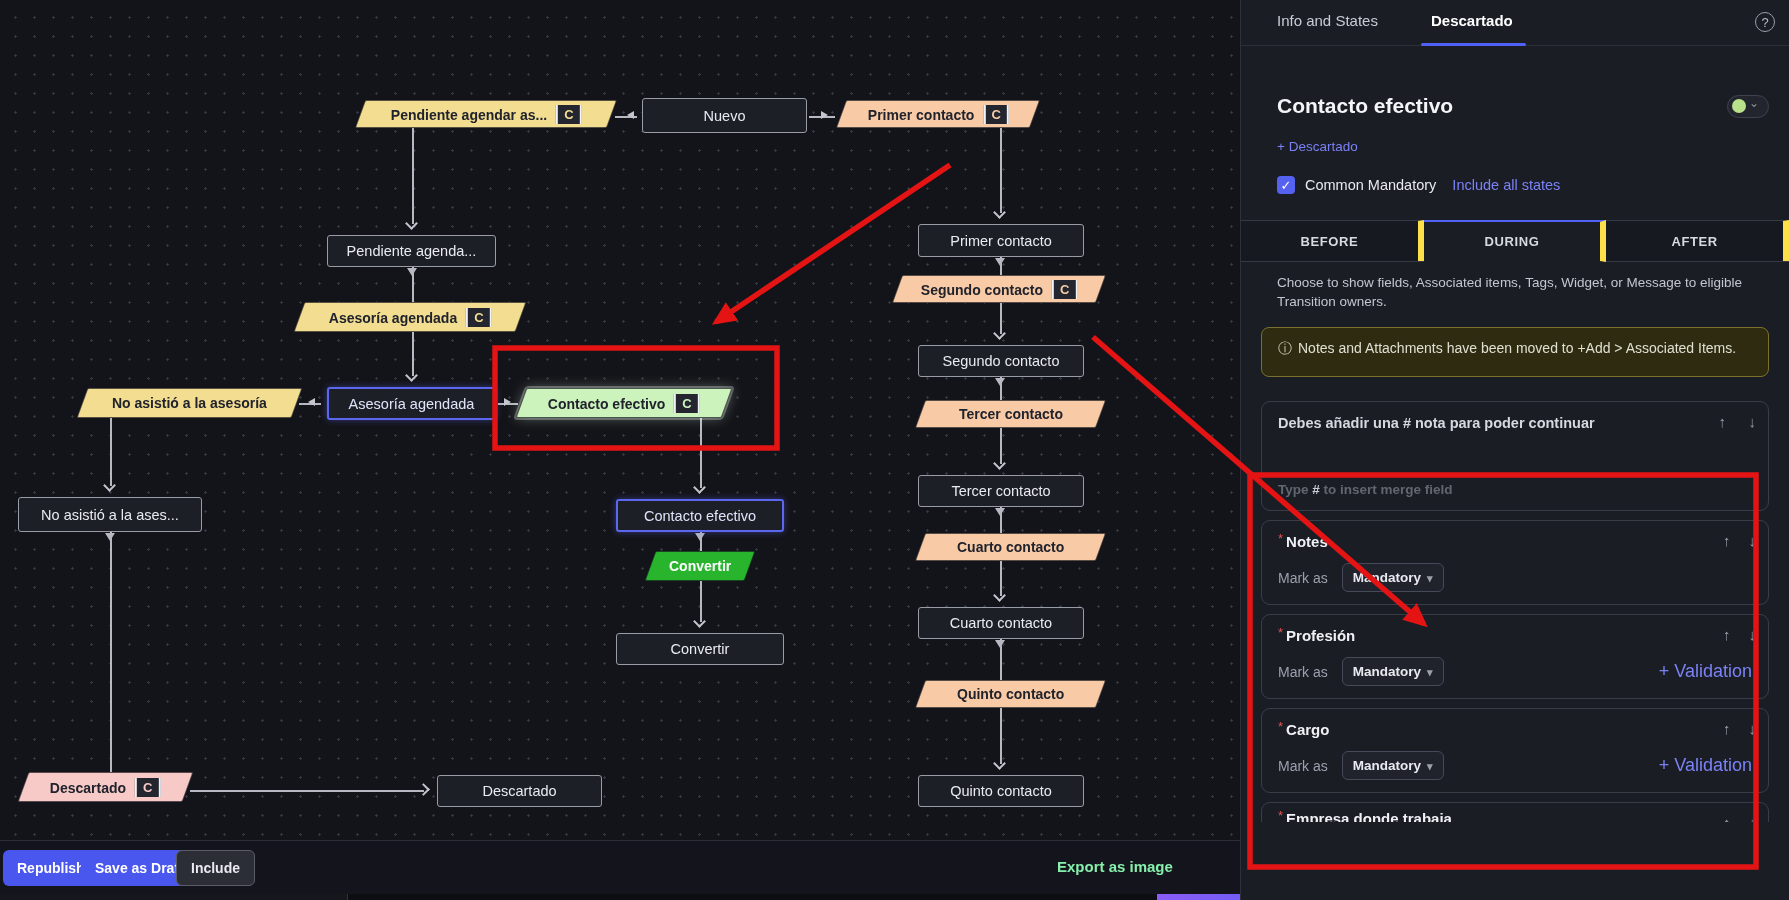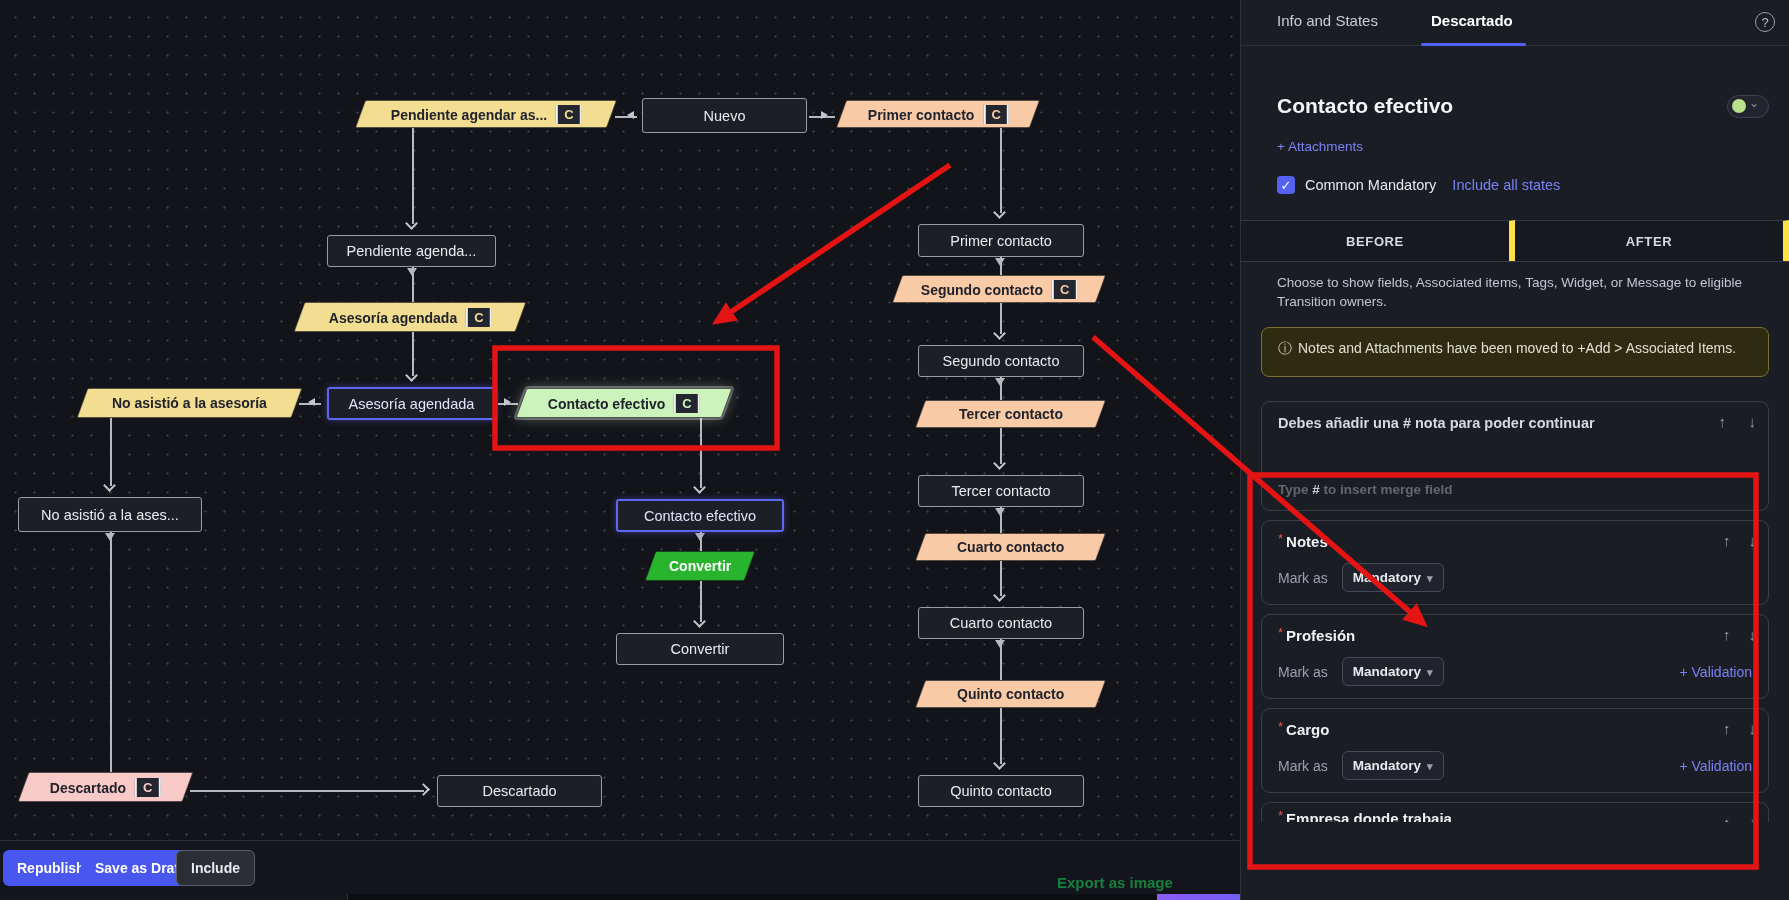--- a/index.html
+++ b/index.html
@@ -53,21 +53,21 @@
   #footerbar { position:absolute; left:0; top:840px; width:1240px; height:54px;
     background:#14151c; border-top:1px solid #2b2e37; }
   .btn { position:absolute; top:9px; height:36px; border-radius:6px; border:none;
     font-family:"Liberation Sans",sans-serif; font-size:14px; font-weight:bold;
     color:#fff; cursor:pointer; padding:0 14px; }
   .btn.blue { background:#4a57ee; }
   .btn.dark { background:#2c2e36; border:1px solid #5a5d66; color:#e8eaf0; }
   #btn-republish { left:3px; }
   #btn-savedraft { left:81px; }
   #btn-cancel    { left:176px; }
-  #export-link { position:absolute; left:1057px; top:33px; color:#15803d;
+  #export-link { position:absolute; left:1057px; top:17px; color:#86efac;
     font-size:15px; font-weight:bold; cursor:pointer; text-decoration:none; }
 
   
   #bottomstrip { position:absolute; left:0; top:894px; width:1789px; height:6px;
     background:#0d0e12; }
   #strip-left { position:absolute; left:0; top:0; width:348px; height:6px;
     background:#16171d; border-right:1px solid #30333c; }
   #strip-purple { position:absolute; left:1157px; top:0; width:210px; height:6px;
     background:linear-gradient(90deg,#8b5cf6,#4f5ef0); }
   .strip-seg { position:absolute; top:0; width:84px; height:6px; background:#1b1d24;
@@ -139,21 +139,21 @@
   .fcard { margin-top:9px; padding:12px 16px; }
   .fhead { display:flex; align-items:flex-start; }
   .req { color:#e05252; font-size:13px; margin-right:3px; margin-top:-2px; }
   .fname { color:#f0f1f5; font-size:15px; font-weight:bold; }
   .frow { display:flex; align-items:center; margin-top:13px; }
   .marklbl { color:#9ba0ad; font-size:14px; }
   .dd { margin-left:14px; background:#20222c; border:1px solid #454a58; border-radius:6px;
     color:#e8eaf0; font-size:13.5px; font-weight:bold; padding:6px 10px; cursor:pointer;
     font-family:"Liberation Sans",sans-serif; }
   .dd .caret { font-style:normal; color:#9aa0ad; font-size:11px; margin-left:6px; }
-  .vallink { margin-left:auto; color:#7a82f5; font-size:14px; cursor:pointer; }
+  .vallink { margin-left:auto; color:#7a82f5; font-size:18px; cursor:pointer; }
   .fcard.partial { height:14px; overflow:hidden; border-bottom:none;
     border-radius:9px 9px 0 0; padding-top:7px; }
 
   
   #anno { position:absolute; left:0; top:0; width:1789px; height:900px;
     pointer-events:none; z-index:50; }
 </style>
 </head>
 <body>
 
@@ -304,30 +304,31 @@
 
   <div id="pbody">
     <div id="title-row">
       <span id="ptitle">Contacto efectivo</span>
       <span id="status-toggle">
         <span id="status-dot"></span>
         <span id="status-chev">⌄</span>
       </span>
     </div>
 
-    <a id="desc-link">+ Attachments</a>
+    <a id="desc-link">+ Descartado</a>
 
     <div id="cb-row">
       <span id="cb-box">✓</span>
       <span id="cb-label">Common Mandatory</span>
       <a id="cb-link">Include all states</a>
     </div>
 
     <div id="phase-tabs">
       <div class="phtab">BEFORE</div>
+      <div class="phtab active">DURING</div>
       <div class="phtab">AFTER</div>
     </div>
 
     <div id="insert-desc">Choose to show fields, Associated items, Tags, Widget, or Message to eligible Transition owners.</div>
 
     <div id="notice-box">
       <span class="info-i">ⓘ</span><span>Notes and Attachments have been moved to +Add &gt; Associated Items.</span>
     </div>
 
     <div class="card" id="msg-card">

